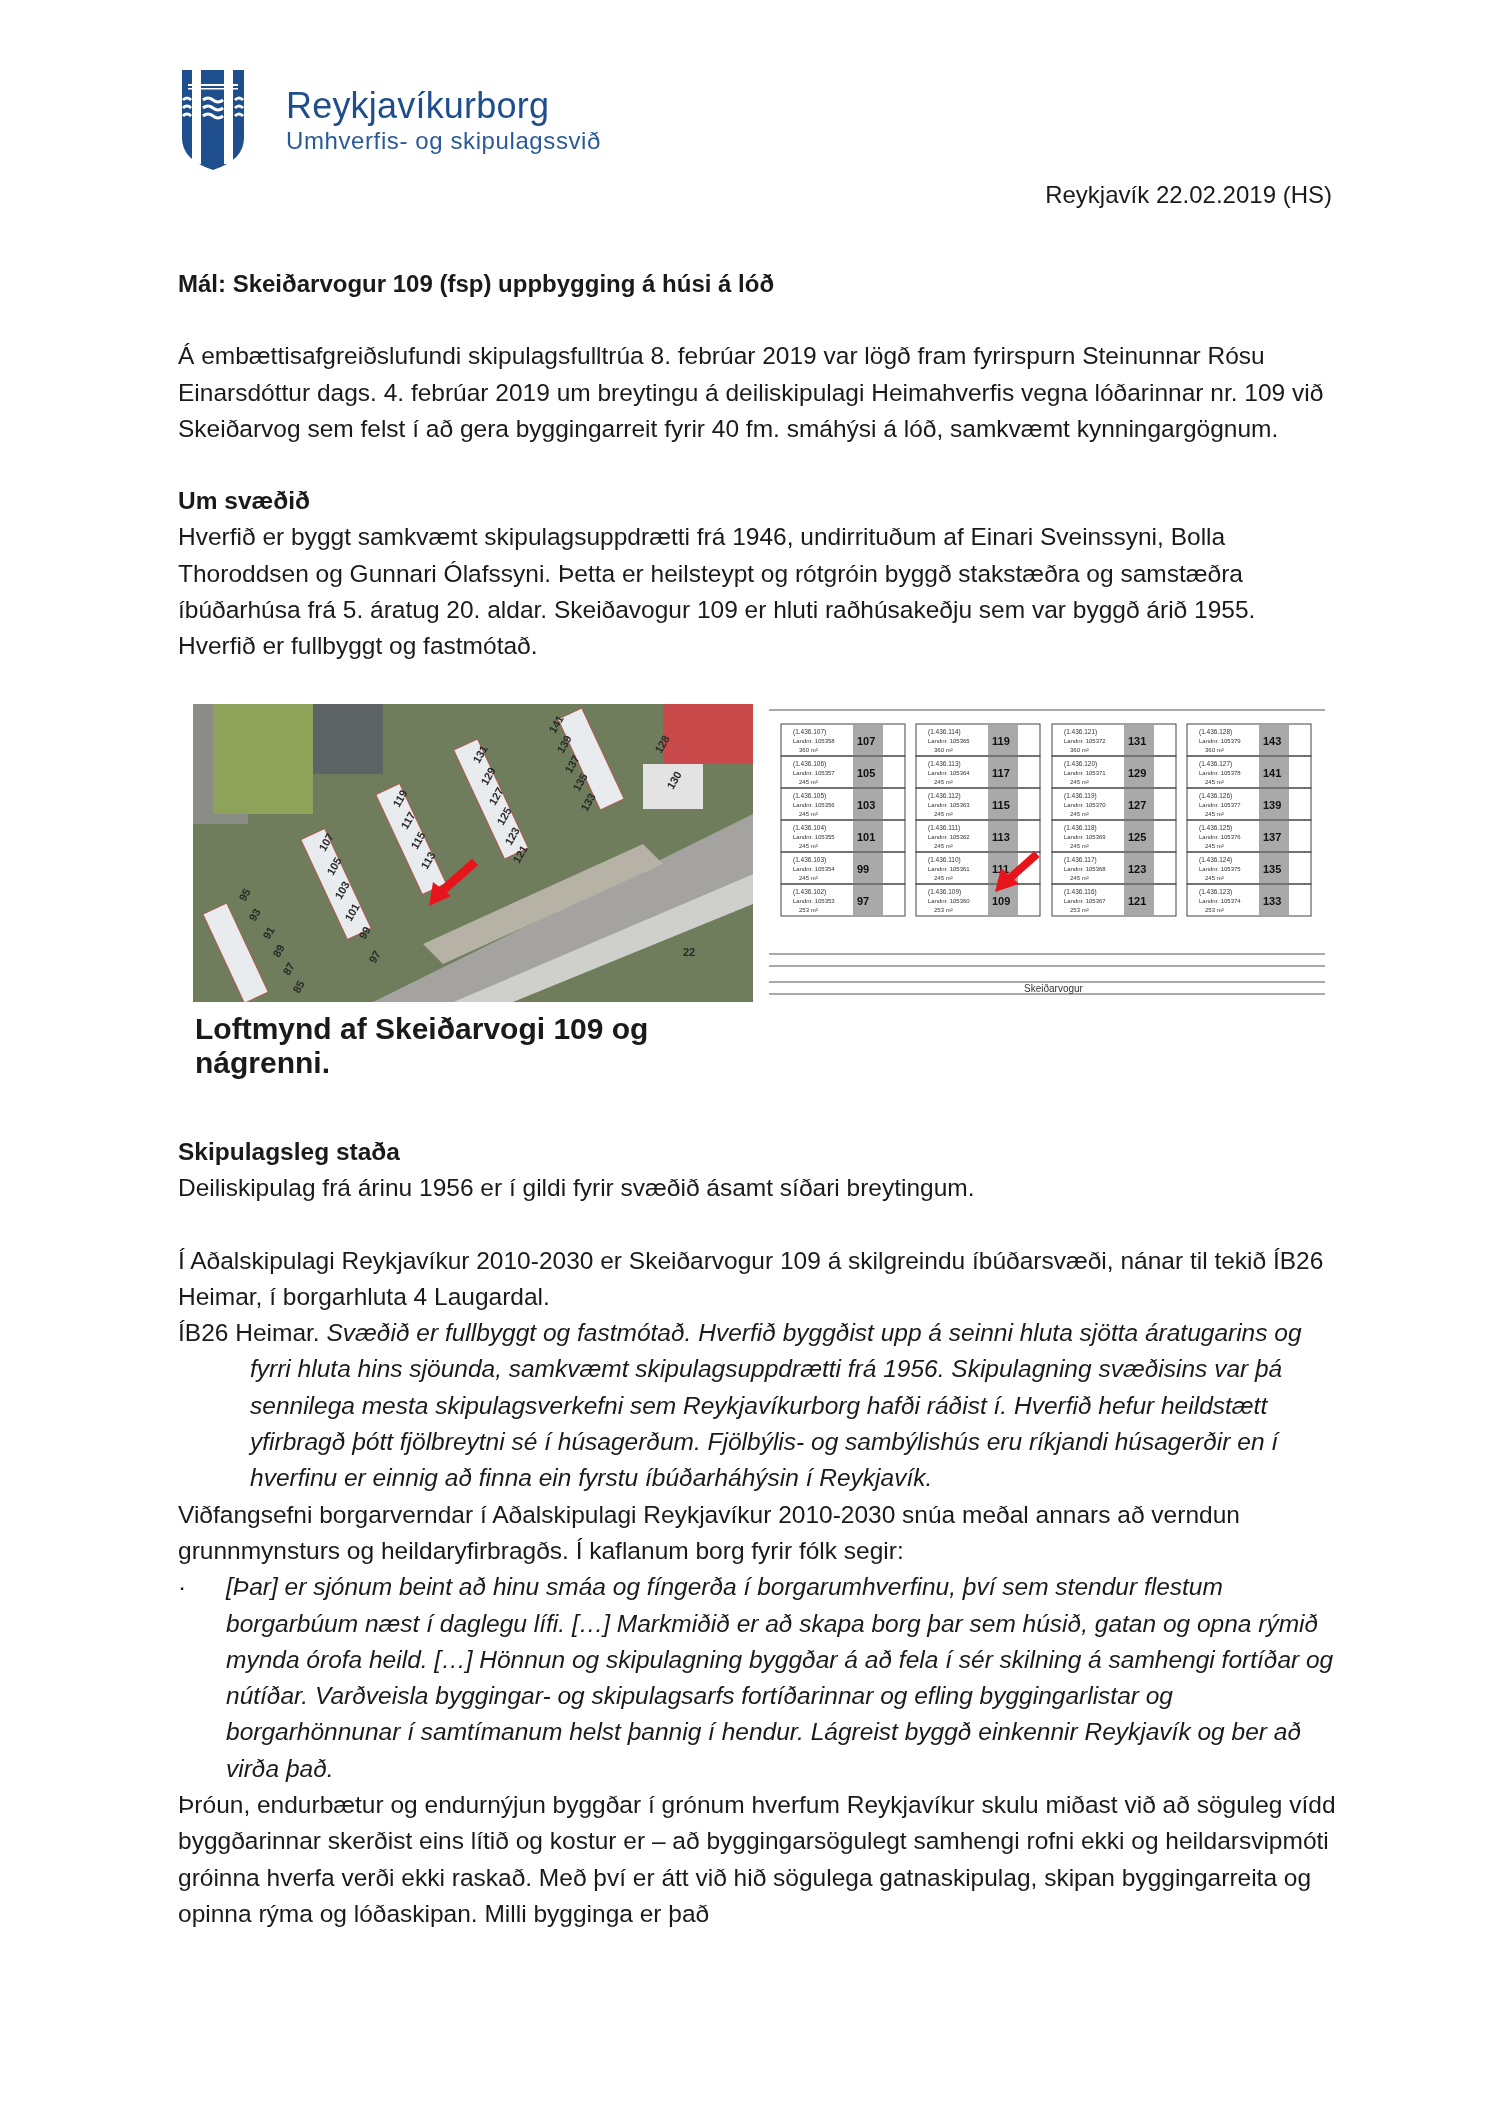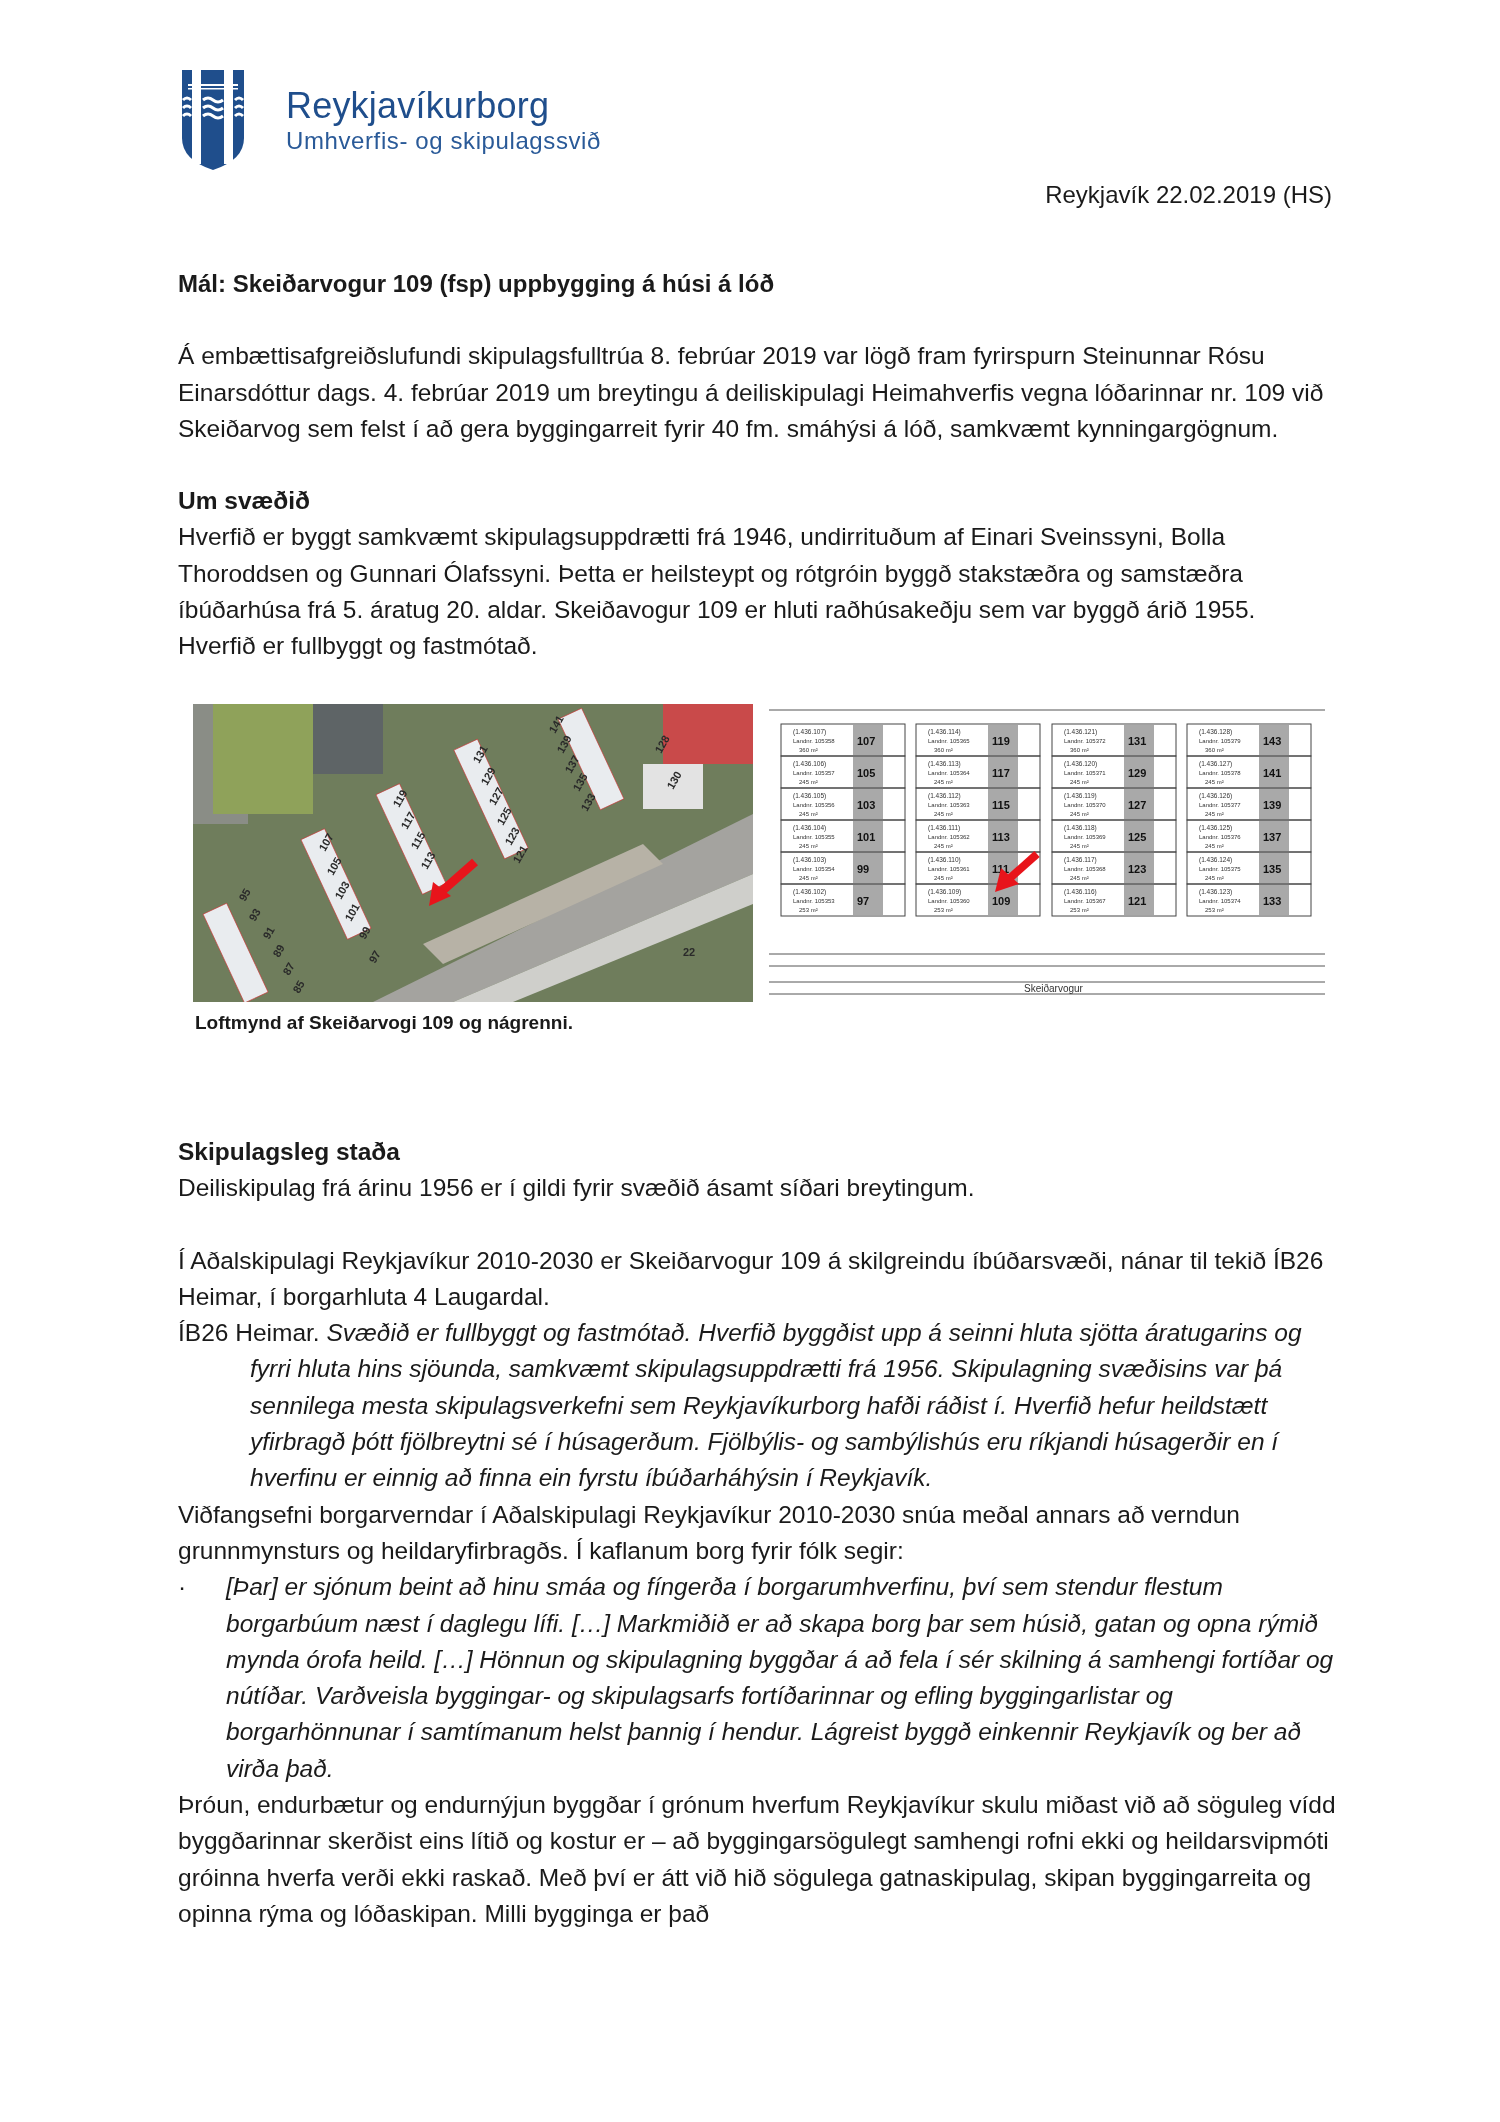--- a/index.html
+++ b/index.html
@@ -26,21 +26,21 @@
   .italic { font-style: italic; }
   .hanging { padding-left: 72px; text-indent: -72px; }
   .bullet-row { display: flex; }
   .bullet-row .dot { width: 48px; flex: none; padding-left: 0; }
   .bullet-row .txt { font-style: italic; flex: 1; }
 
   
   .figures { position: absolute; left: 193px; top: 704px; width: 1132px; height: 300px; }
   .aerial { position: absolute; left: 0; top: 0; width: 560px; height: 298px; background: #6d7a5e; overflow: hidden; }
   .plan { position: absolute; left: 576px; top: 0; width: 556px; height: 298px; background: #fff; overflow: hidden; }
-  .captions { position: absolute; left: 195px; top: 1012px; width: 1140px; font-size: 19px; font-weight: bold; display: flex; flex-direction: column; }
+  .captions { position: absolute; left: 195px; top: 1012px; width: 1140px; font-size: 30px; font-weight: bold; display: flex; flex-direction: column; }
   .captions .c1 { width: 572px; }
 </style>
 </head>
 <body>
 
 <div class="page">
 
   <div class="logo">
     <svg class="shield" viewBox="0 0 66 104">
       <path d="M2 2 H64 V70 Q64 92 33 102 Q2 92 2 70 Z" fill="#1f4e8c"></path>

